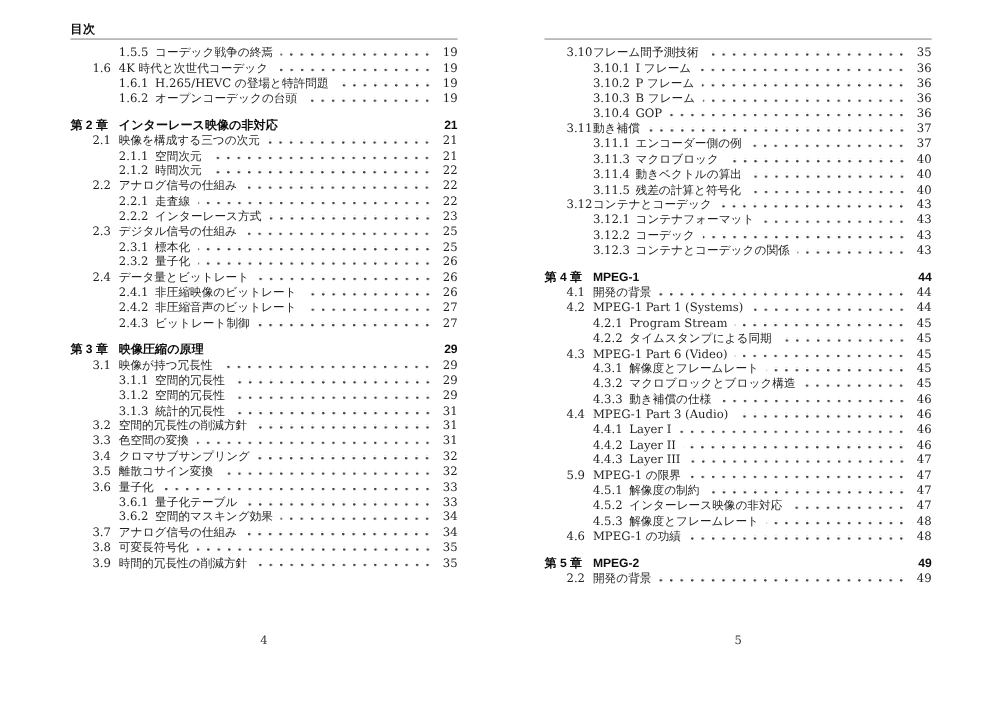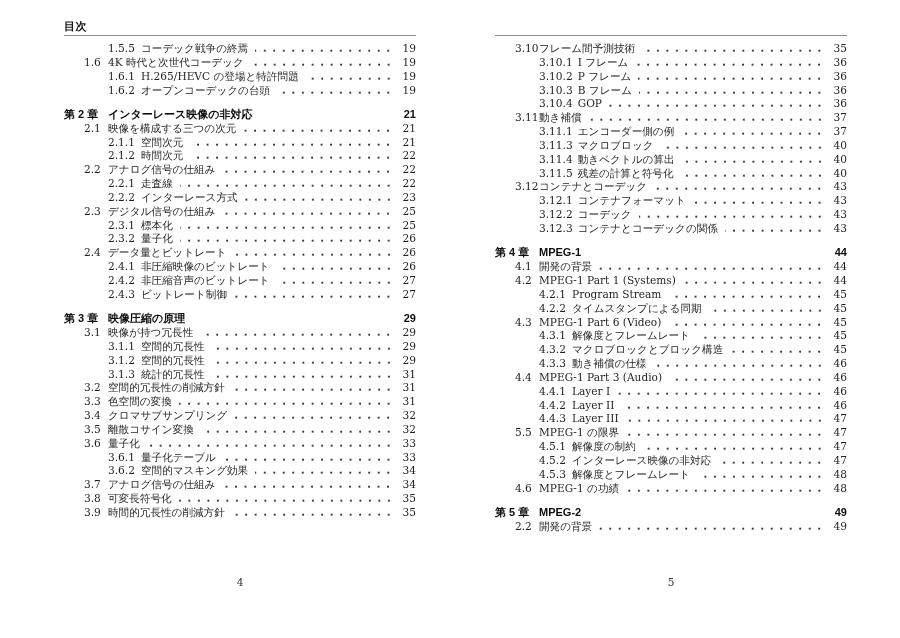--- a/index.html
+++ b/index.html
@@ -465,21 +465,21 @@
           <span class="leader"></span>
           <span class="pnum">46</span>
         </div>
         <div class="row subsec">
           <span class="num">4.4.3</span>
           <span class="title">Layer III</span>
           <span class="leader"></span>
           <span class="pnum">47</span>
         </div>
         <div class="row sec">
-          <span class="num">5.5</span>
+          <span class="num">5.9</span>
           <span class="title">MPEG-1 の限界</span>
           <span class="leader"></span>
           <span class="pnum">47</span>
         </div>
         <div class="row subsec">
           <span class="num">4.5.1</span>
           <span class="title">解像度の制約</span>
           <span class="leader"></span>
           <span class="pnum">47</span>
         </div>

